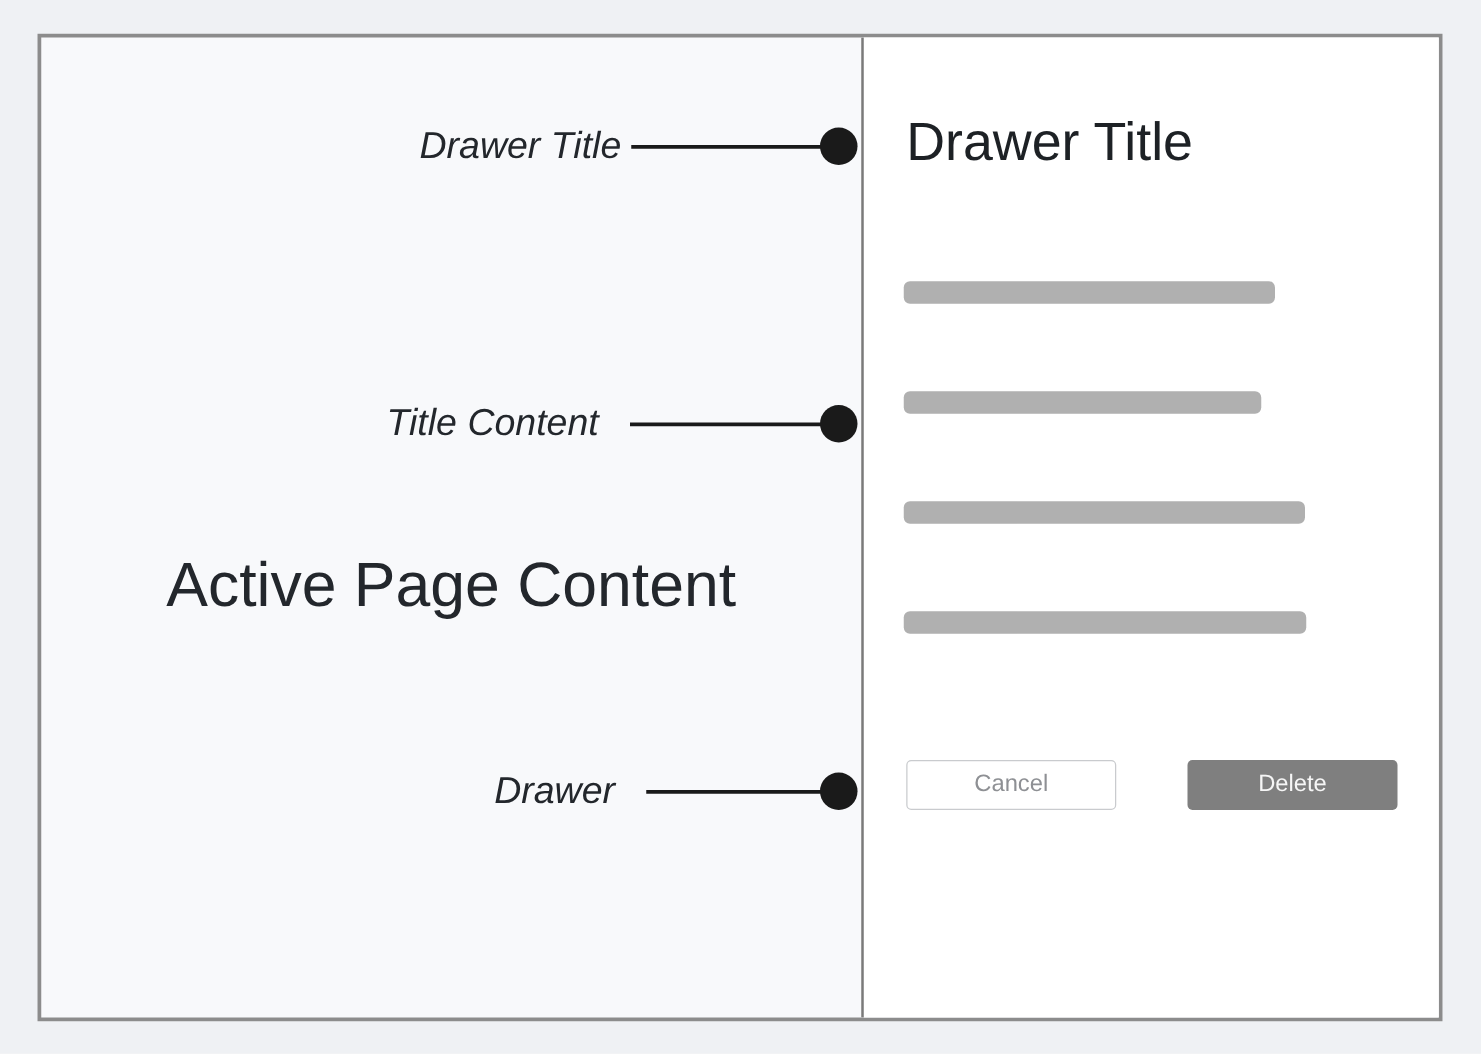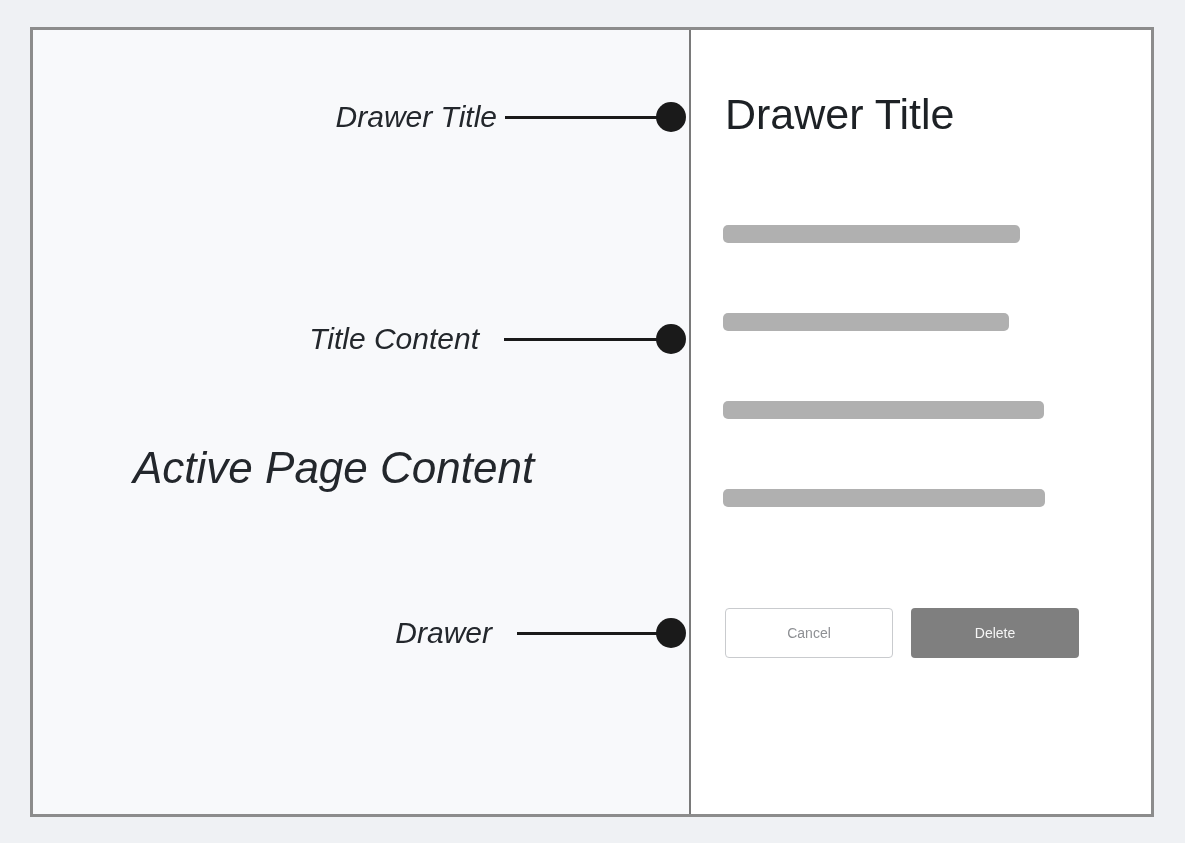--- a/index.html
+++ b/index.html
@@ -61,58 +61,58 @@
     border-radius: 5px;
     background: var(--bar_color);
   }
   .actions-row {
     position: absolute;
     left: 34px; top: 578px;
     display: flex;
     gap: 18px;
   }
   .btn {
-    width: 168px; height: 50px;
+    width: 168px; height: 40px;
     box-sizing: border-box;
     border-radius: 4px;
-    font-size: 14px;
+    font-size: 19px;
     font-family: "Liberation Sans", sans-serif;
     display: flex;
     align-items: center;
     justify-content: center;
     cursor: pointer;
   }
   .btn-cancel {
     background: #ffffff;
     border: 1px solid var(--cancel_border);
     color: var(--cancel_text);
   }
   .btn-delete {
     background: var(--delete_bg);
     border: none;
     color: var(--delete_text);
+    margin-left: 39px;
   }
 
   
   .ann-label {
     position: absolute;
     font-style: italic;
     font-size: 30px;
     line-height: 36px;
     color: var(--annotation_text);
     white-space: nowrap;
   }
   .ann-1 { right: 688px; top: 99px; }
   .ann-2 { right: 706px; top: 321px; }
   .ann-3 { right: 693px; top: 615px; }
   .active-label {
     position: absolute;
     left: 133px; top: 437px;
-    font-style: italic;
-    font-size: 44px;
+    font-size: 50px;
     line-height: 62px;
     color: var(--annotation_text);
     white-space: nowrap;
   }
   .call-line {
     position: absolute;
     height: 3px;
     background: var(--connector_color);
   }
   .line-1 { left: 505px; top: 116px; width: 166px; }

